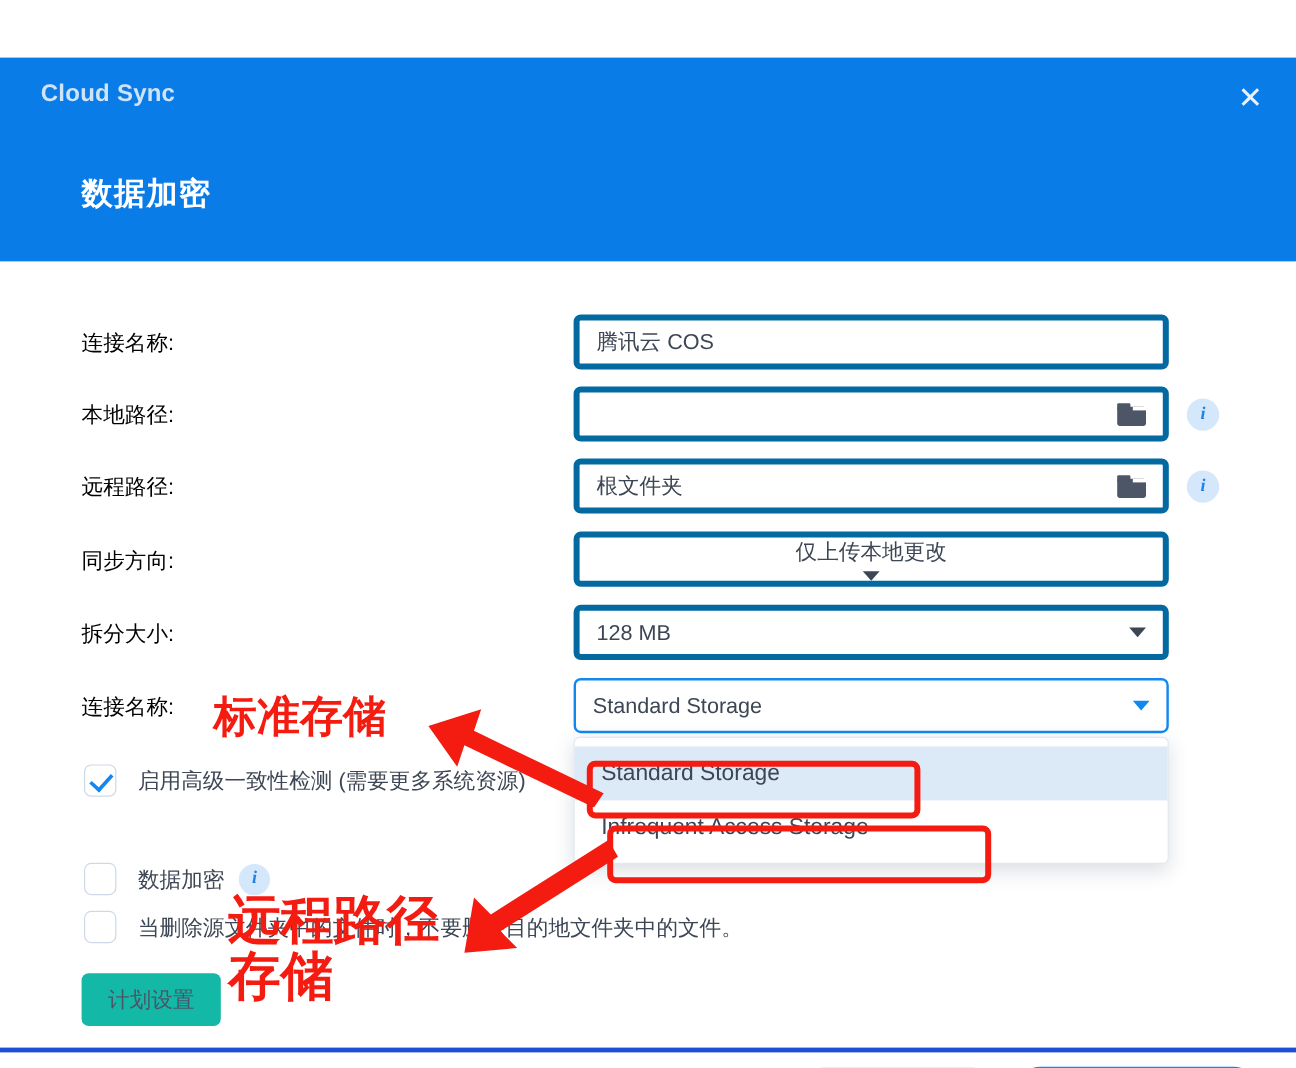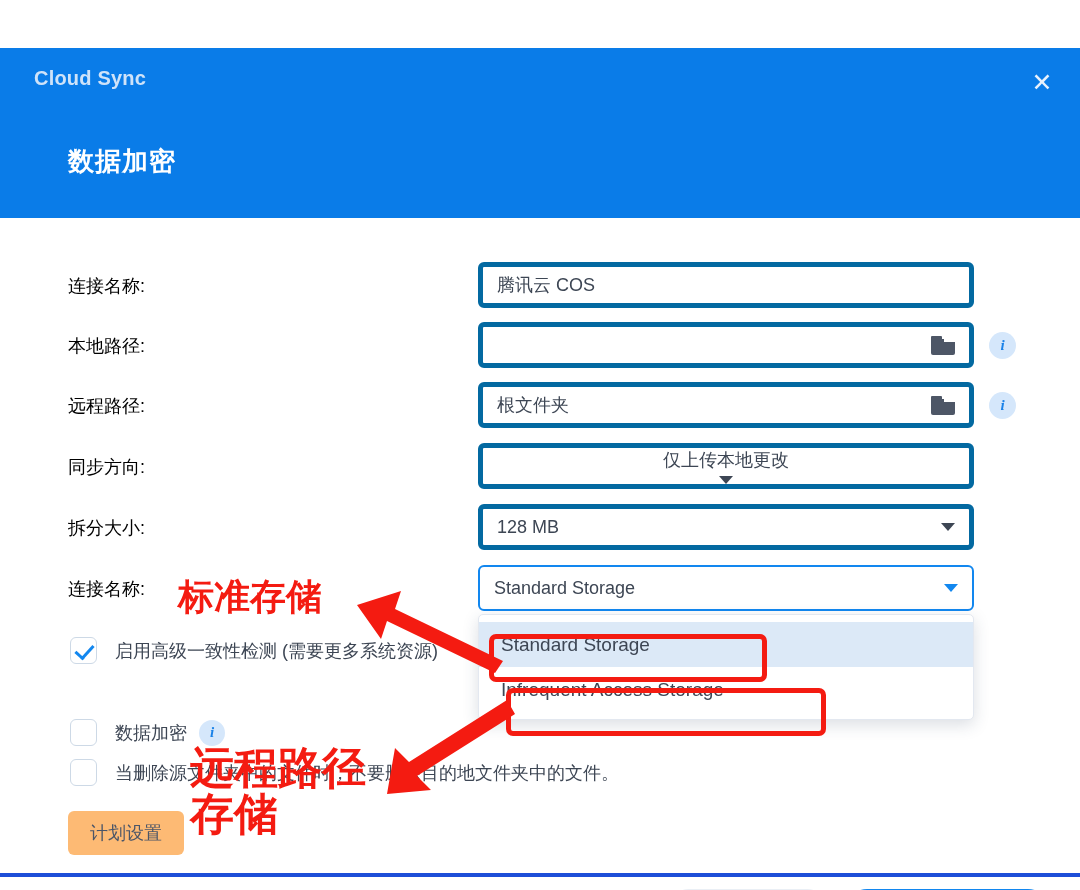--- a/index.html
+++ b/index.html
@@ -206,21 +206,21 @@
     display: flex;
     align-items: center;
   }
 
   
   .sched-btn {
     position: absolute;
     left: 68px; top: 763px;
     height: 44px;
     padding: 0 22px;
-    background: #fdba74;
+    background: #14b8a6;
     border: none;
     border-radius: 6px;
     font-size: 18px;
     color: #4a5568;
     font-family: Liberation Sans, sans-serif;
     cursor: pointer;
     display: flex; align-items: center;
   }
 
   

